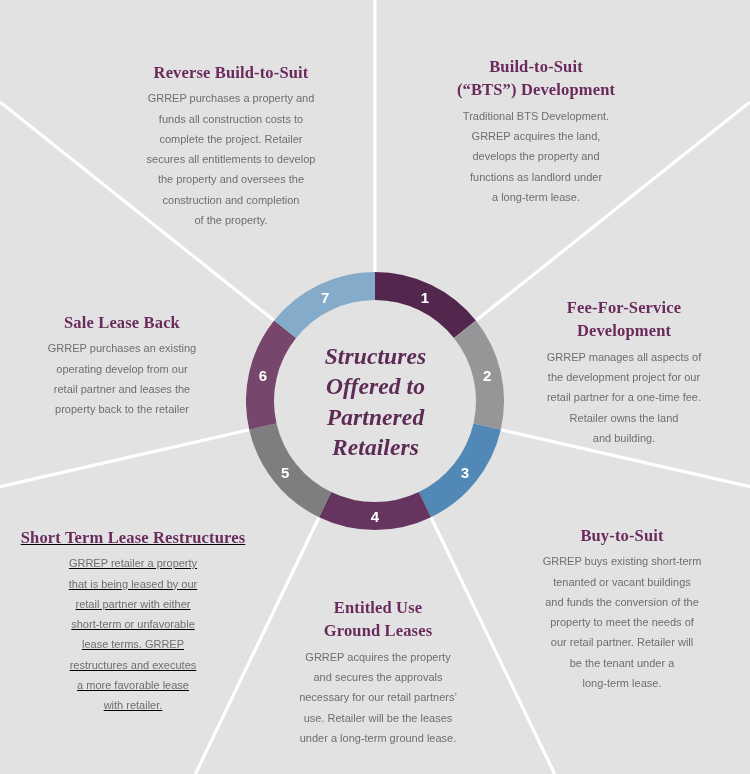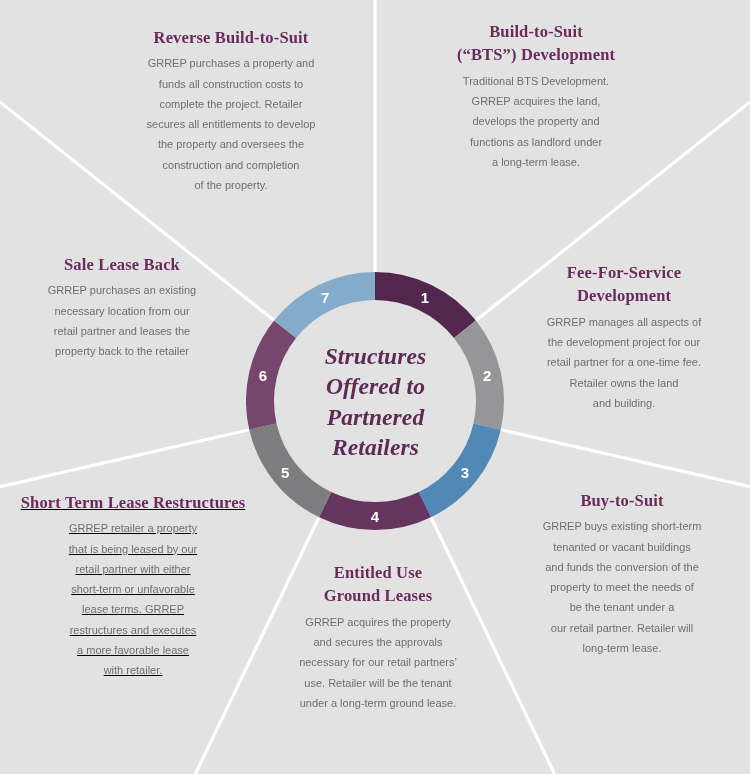--- a/index.html
+++ b/index.html
@@ -69,37 +69,38 @@
     text-align: center;
   }
   .block .b-title {
     font-family: "Liberation Serif", serif;
     font-weight: bold;
     color: #6a2a5c;
     font-size: 16.5px;
     line-height: 1.42;
     letter-spacing: .15px;
     margin-bottom: 4px;
+    margin-top: 35px;
   }
   .block .b-title span { display: block; white-space: nowrap; }
   .block .b-body {
     font-family: "Liberation Sans", sans-serif;
     color: #6e6e70;
     font-size: 11px;
     line-height: 1.84;
   }
   .block .b-body span { display: block; white-space: nowrap; }
 
   #blk-reverse-bts { left: 96px;  top: 26px;  width: 270px; }
   #blk-bts         { left: 412px; top: 20px;  width: 248px; }
   #blk-fee         { left: 500px; top: 261px; width: 248px; }
   #blk-buy         { left: 498px; top: 489px; width: 248px; }
   #blk-entitled    { left: 262px; top: 561px; width: 232px; }
   #blk-short       { left: 8px;   top: 491px; width: 250px; text-decoration: underline; }
-  #blk-sale        { left: 4px;   top: 253px; width: 236px; }
+  #blk-sale        { left: 4px;   top: 276px; width: 236px; }
 </style>
 </head>
 <body>
 
 <div id="infographic">
 
   <svg id="spokes" viewBox="0 0 750 774" width="750" height="774" aria-hidden="true">
       <line x1="375" y1="272" x2="375" y2="0" stroke="#ffffff" stroke-width="3.2"></line>
       <line x1="475.85626123837585" y1="320.5698155602234" x2="750" y2="101.94747916909853" stroke="#ffffff" stroke-width="3.2"></line>
       <line x1="500.76570067145525" y1="429.70520048036457" x2="750" y2="486.5913028963063" stroke="#ffffff" stroke-width="3.2"></line>
@@ -187,36 +188,36 @@
 
   <div class="block" id="blk-buy">
     <div class="b-title">
         <span>Buy-to-Suit</span>
       </div>
     <div class="b-body">
         <span>GRREP buys existing short-term</span>
         <span>tenanted or vacant buildings</span>
         <span>and funds the conversion of the</span>
         <span>property to meet the needs of</span>
+        <span>our retail partner. Retailer will</span>
         <span>be the tenant under a</span>
-        <span>our retail partner. Retailer will</span>
         <span>long-term lease.</span>
       </div>
   </div>
 
   <div class="block" id="blk-entitled">
     <div class="b-title">
         <span>Entitled Use</span>
         <span>Ground Leases</span>
       </div>
     <div class="b-body">
         <span>GRREP acquires the property</span>
         <span>and secures the approvals</span>
         <span>necessary for our retail partners’</span>
-        <span>use. Retailer will be the tenant</span>
+        <span>use. Retailer will be the leases</span>
         <span>under a long-term ground lease.</span>
       </div>
   </div>
 
   <div class="block" id="blk-short">
     <div class="b-title">
         <span>Short Term Lease Restructures</span>
       </div>
     <div class="b-body">
         <span>GRREP retailer a property</span>
@@ -229,19 +230,19 @@
         <span>with retailer.</span>
       </div>
   </div>
 
   <div class="block" id="blk-sale">
     <div class="b-title">
         <span>Sale Lease Back</span>
       </div>
     <div class="b-body">
         <span>GRREP purchases an existing</span>
-        <span>necessary location from our</span>
+        <span>operating develop from our</span>
         <span>retail partner and leases the</span>
         <span>property back to the retailer</span>
       </div>
   </div>
 
 </div>
 
 </body></html>

